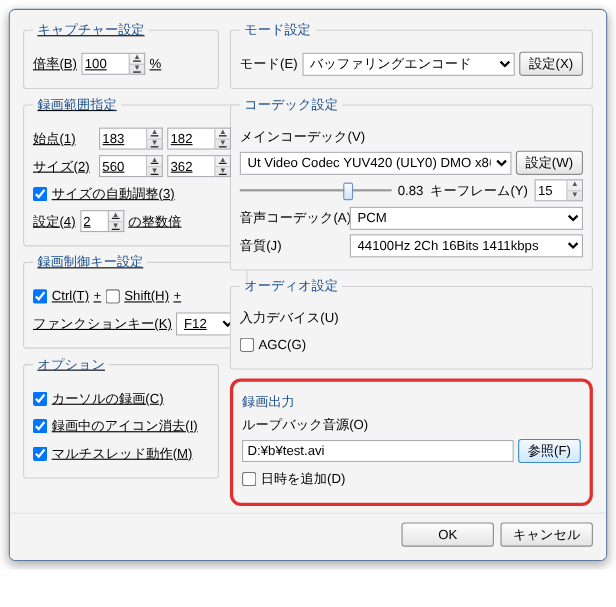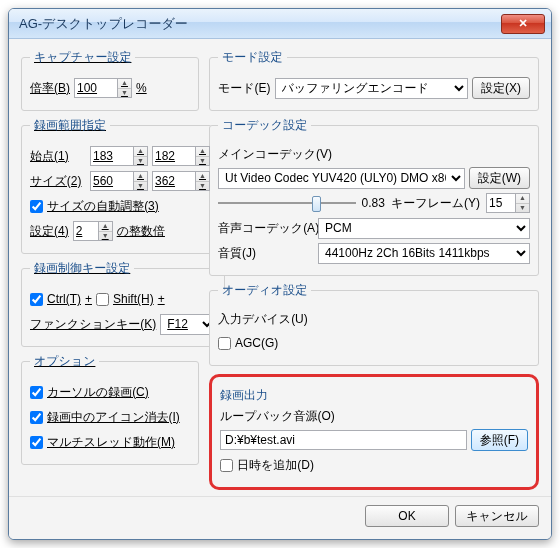--- a/index.html
+++ b/index.html
@@ -167,24 +167,20 @@
     margin-top:2px;
     background:#f4f4f4;
   }
   .sub-lbl { margin:4px 0 4px 0; display:block; }
   .agc-wrap { display:flex; align-items:center; gap:4px; }
 </style>
 </head>
 <body>
 
 <div class="window">
-  <div class="titlebar">
-    <div class="title">AG-デスクトップレコーダー</div>
-    <div class="close-btn">✕</div>
-  </div>
 
   <div class="content">
 
     <div class="col col-l">
 
       <fieldset>
         <legend>キャプチャー設定</legend>
         <div class="row">
           <span class="lbl">倍率(B)</span>
           <span class="spin-wrap">

